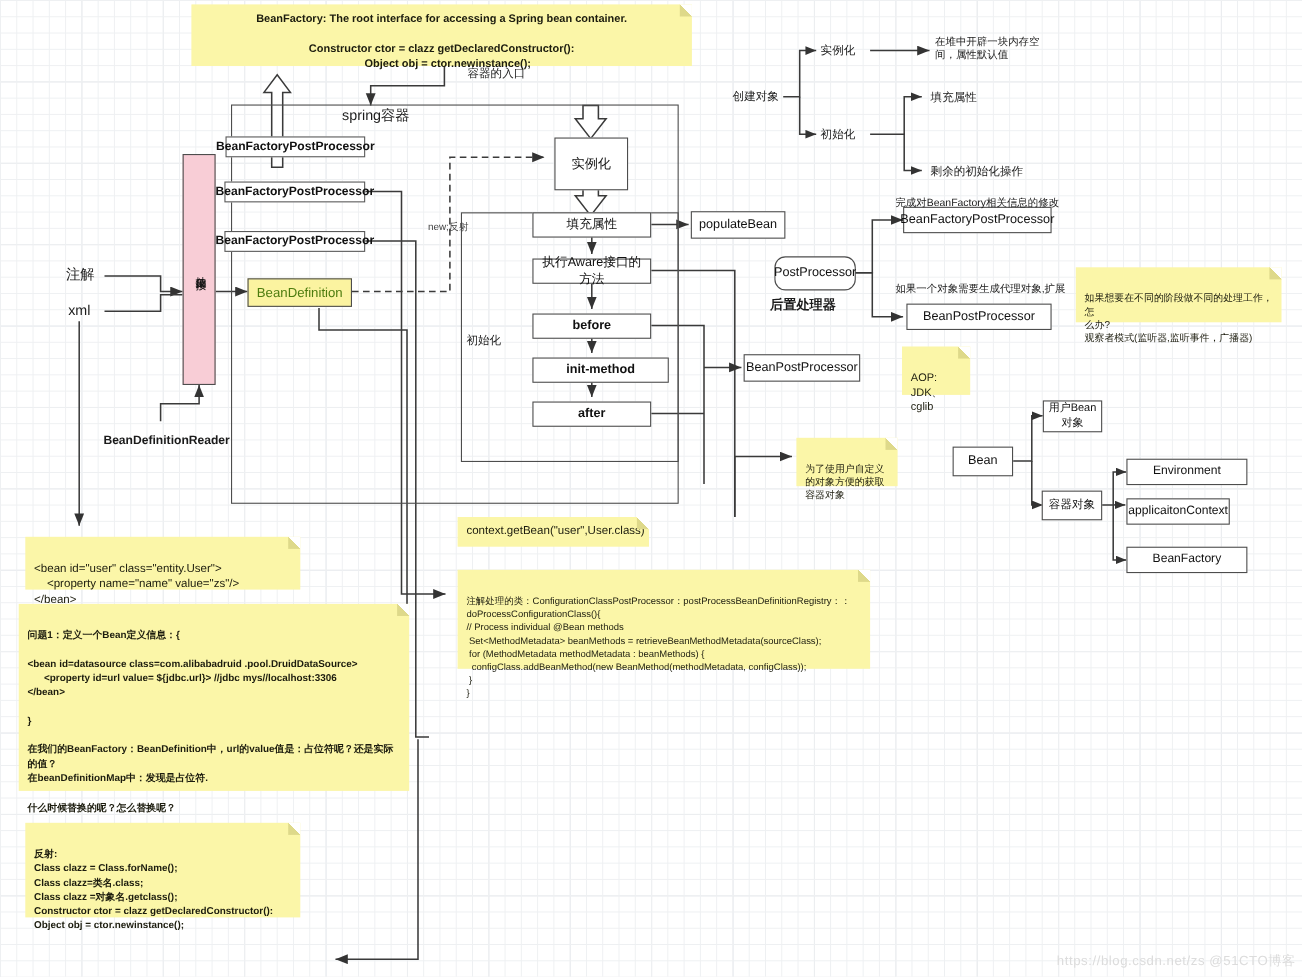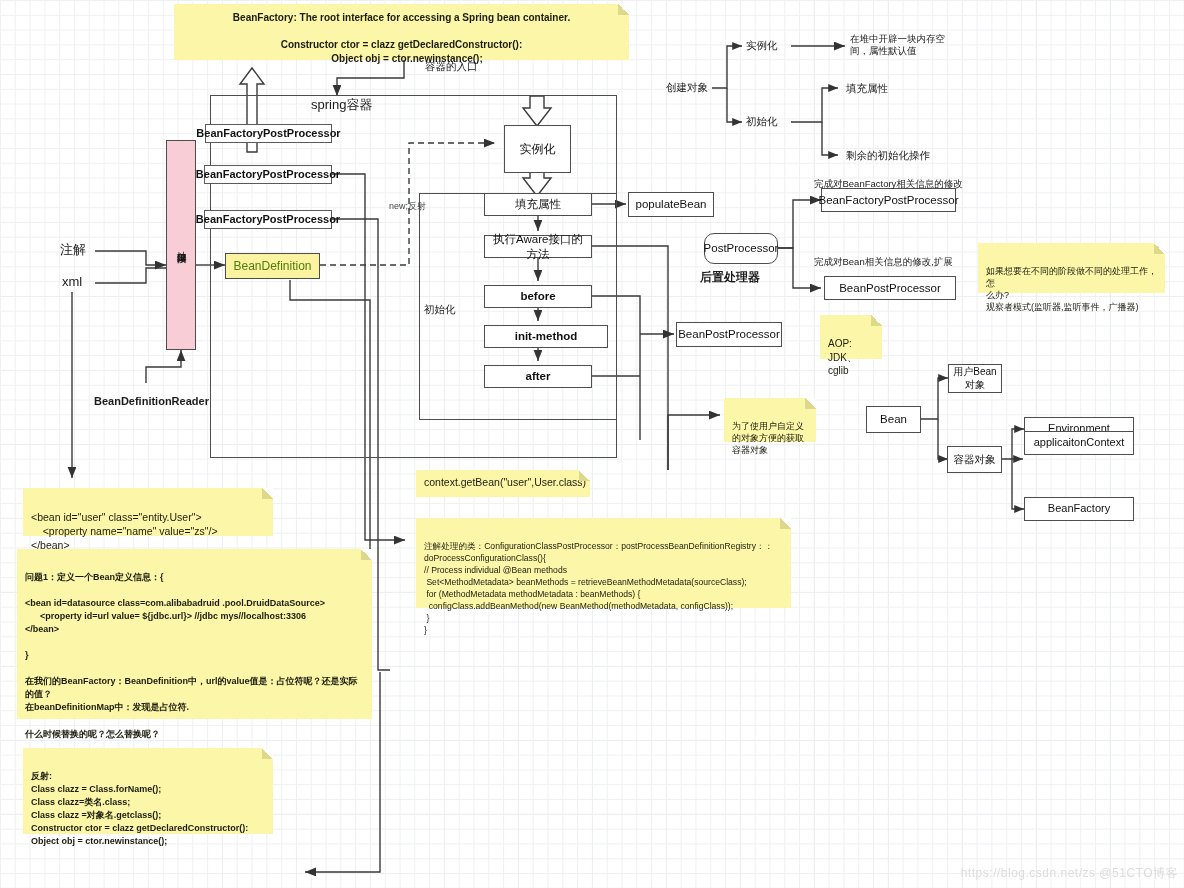--- a/index.html
+++ b/index.html
@@ -169,36 +169,36 @@
       <path d="M538,348 L538,361" marker-end="url(#ar)"></path>
     </g>
   </svg>
 
   <div class="box" style="left:628px;top:192px;width:86px;height:25px;font-size:11.5px;">populateBean</div>
   <div class="box" style="left:704px;top:233px;width:74px;height:31px;font-size:11.5px;border-radius:10px;">PostProcessor</div>
   <div class="box" style="left:676px;top:322px;width:106px;height:25px;font-size:11.5px;">BeanPostProcessor</div>
   <div class="box" style="left:821px;top:188px;width:135px;height:24px;font-size:11.5px;">BeanFactoryPostProcessor</div>
   <div class="box" style="left:824px;top:276px;width:132px;height:24px;font-size:11.5px;">BeanPostProcessor</div>
   <div class="lbl cn" style="left:814px;top:168px;font-size:9.5px;margin-top:10px;">完成对BeanFactory相关信息的修改</div>
-  <div class="lbl cn" style="left:814px;top:256px;font-size:9.5px;">完成对Bean相关信息的修改,扩展</div>
+  <div class="lbl cn" style="left:814px;top:256px;font-size:9.5px;">如果一个对象需要生成代理对象,扩展</div>
 
   <div class="lbl cn" style="left:666px;top:81px;">创建对象</div>
   <div class="lbl cn" style="left:746px;top:39px;">实例化</div>
   <div class="lbl cn" style="left:850px;top:33px;font-size:9.5px;line-height:1.3;white-space:pre;">在堆中开辟一块内存空
 间，属性默认值</div>
   <div class="lbl cn" style="left:746px;top:115px;">初始化</div>
   <div class="lbl cn" style="left:846px;top:82px;">填充属性</div>
   <div class="lbl cn" style="left:846px;top:149px;">剩余的初始化操作</div>
 
   <div class="box" style="left:866px;top:406px;width:55px;height:27px;font-size:11.5px;">Bean</div>
   <div class="box" style="left:948px;top:364px;width:54px;height:29px;font-size:10px;white-space:pre-line;">用户Bean
 对象</div>
   <div class="box" style="left:947px;top:446px;width:55px;height:27px;font-size:10.5px;">容器对象</div>
   <div class="box" style="left:1024px;top:417px;width:110px;height:24px;font-size:11px;">Environment</div>
-  <div class="box" style="left:1024px;top:431px;width:110px;height:24px;font-size:11px;">applicaitonContext</div>
+  <div class="box" style="left:1024px;top:453px;width:94px;height:24px;font-size:11px;">applicaitonContext</div>
   <div class="box" style="left:1024px;top:497px;width:110px;height:24px;font-size:11px;">BeanFactory</div>
 
   <div class="note" style="left:978px;top:243px;width:187px;height:50px;font-size:9px;">如果想要在不同的阶段做不同的处理工作，怎
 么办?
 观察者模式(监听器,监听事件，广播器)<span class="fold"></span></div>
   <div class="note" style="left:820px;top:315px;width:62px;height:38px;font-size:10px;">AOP:
 JDK、cglib<span class="fold"></span></div>
   <div class="note" style="left:724px;top:398px;width:92px;height:44px;font-size:9px;">为了使用户自定义
 的对象方便的获取
 容器对象<span class="fold"></span></div>

